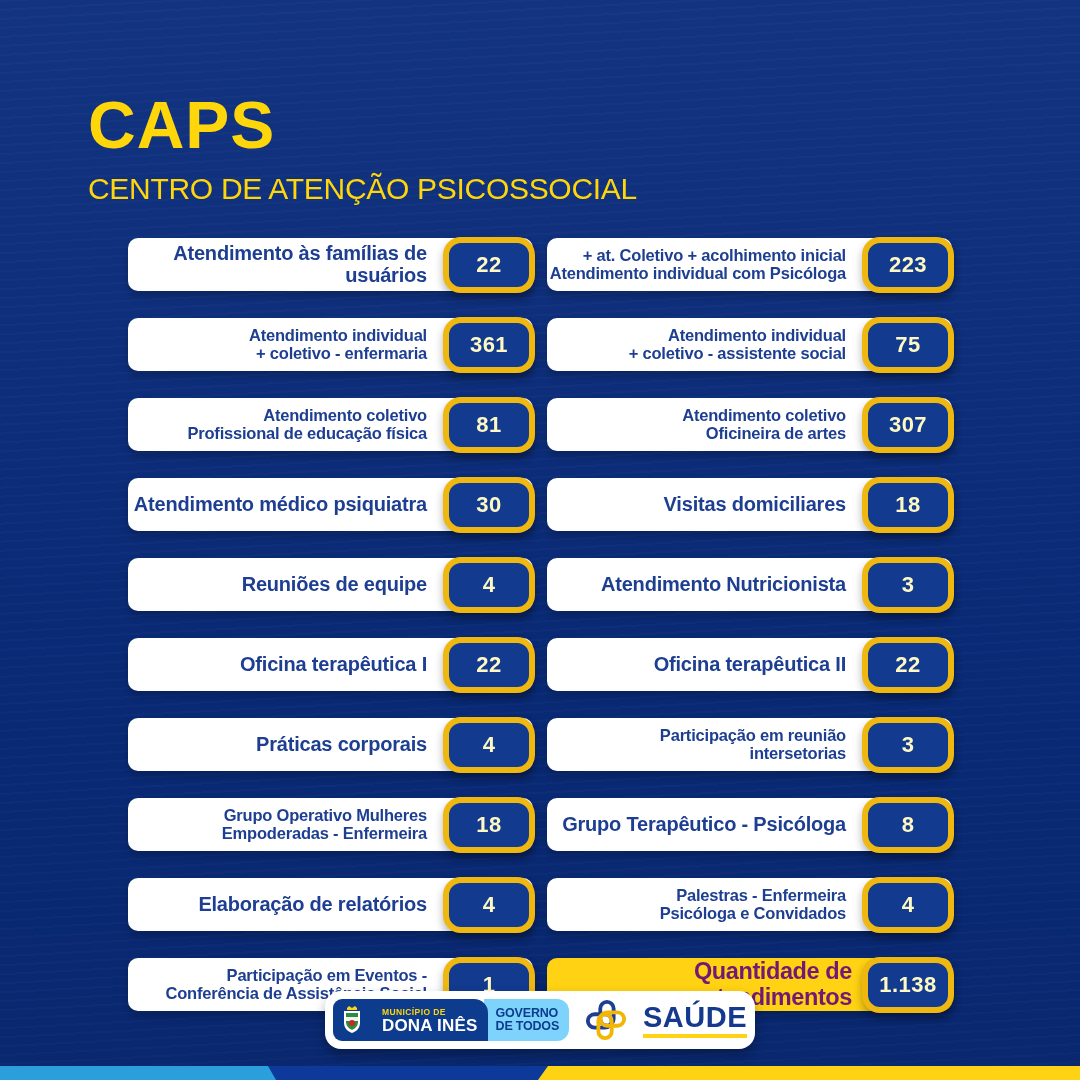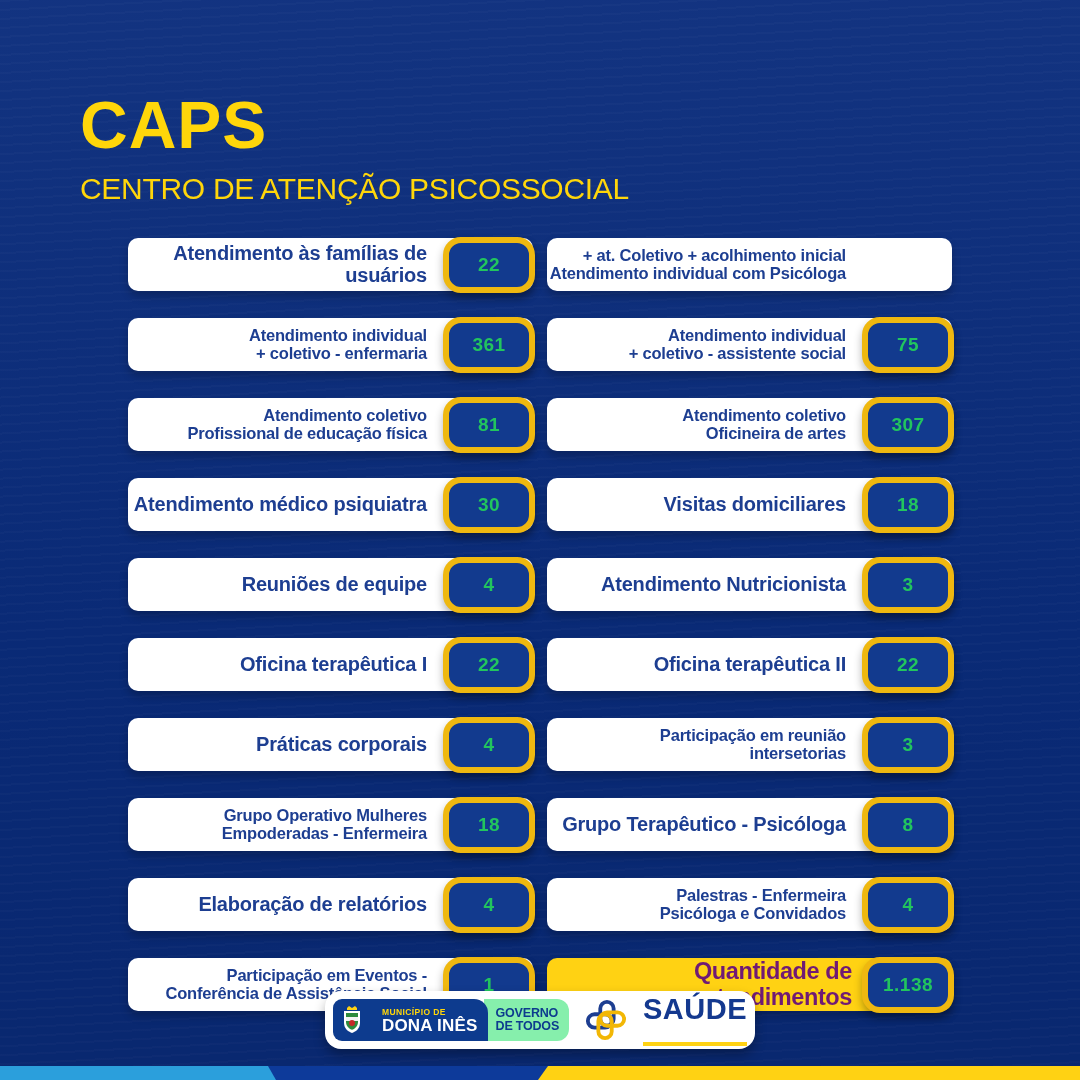--- a/index.html
+++ b/index.html
@@ -5,21 +5,21 @@
   * { margin:0; padding:0; box-sizing:border-box; }
   html,body { width:1080px; height:1080px; }
   body { font-family:"Liberation Sans", sans-serif; }
   .page {
     position:relative; width:1080px; height:1080px; overflow:hidden;
     background-color:#0a2c7c;
     background-image:
       linear-gradient(180deg, rgba(255,255,255,0.035) 0%, rgba(0,0,0,0.05) 60%, rgba(0,0,0,0.1) 100%),
       repeating-linear-gradient(177deg, rgba(255,255,255,0.02) 0 2px, rgba(0,0,0,0.0) 2px 9px);
   }
-  .header { position:absolute; left:80px; top:92px; }
+  .header { position:absolute; left:88px; top:92px; }
   .title { color:#ffd60a; font-size:66px; font-weight:800; letter-spacing:1px; line-height:1; }
   .subtitle { color:#ffd60a; font-size:30px; font-weight:400; letter-spacing:-0.3px; margin-top:14px; }
 
   .grid {
     position:absolute; left:128px; top:238px; width:824px;
     display:grid; grid-template-columns:1fr 1fr; column-gap:14px; row-gap:27px;
   }
   .cell { position:relative; height:53px; }
   .bar {
     position:absolute; inset:0; background:#ffffff; border-radius:10px;
@@ -28,47 +28,47 @@
   }
   .label { color:#1d3e91; font-weight:700; font-size:20px; text-align:right; line-height:1.08; letter-spacing:-0.2px; }
   .label.two-line { font-size:16.5px; }
   .badge {
     position:absolute; right:-2px; top:50%; transform:translateY(-50%);
     width:92px; height:56px; background:#123a8e;
     border:6px solid #efb810; border-radius:18px;
     display:flex; align-items:center; justify-content:center;
     box-shadow:0 5px 9px rgba(0,0,0,0.3);
   }
-  .badge span { color:#22c55e; font-weight:800; font-size:19px; letter-spacing:0.5px; }
+  .badge span { color:#fef9c3; font-weight:800; font-size:22px; letter-spacing:0.5px; }
   .cell.highlight .bar { background:#ffd213; justify-content:flex-start; padding-left:13px; padding-right:100px; }
   .cell.highlight .label { color:#701a75; font-size:23.5px; letter-spacing:-0.4px; }
 
   .footer {
     position:absolute; left:50%; top:991px; transform:translateX(-50%);
     width:430px; height:58px; background:#ffffff; border-radius:16px;
     display:flex; align-items:center; justify-content:center; gap:16px;
     box-shadow:0 6px 12px rgba(0,0,0,0.3);
   }
   .logo-lockup { display:flex; height:42px; }
   .logo-blue {
     background:#0d3b8e; border-radius:9px 14px 0 9px;
     display:flex; align-items:center; gap:19px; padding:0 10px 0 8px; z-index:1;
   }
   .logo-text { display:flex; flex-direction:column; justify-content:center; }
   .logo-small { color:#ffd60a; font-size:8.5px; font-weight:700; letter-spacing:0.4px; }
   .logo-big { color:#ffffff; font-size:17px; font-weight:800; letter-spacing:0.2px; line-height:1; }
   .logo-yellow {
-    background:#86efac; border-radius:0 12px 12px 0; margin-left:-4px;
+    background:#7dd3fc; border-radius:0 12px 12px 0; margin-left:-4px;
     display:flex; flex-direction:column; justify-content:center; padding:0 10px 0 12px;
   }
   .gov-line { color:#0d3b8e; font-size:12.5px; font-weight:800; line-height:1.05; letter-spacing:-0.2px; }
   .cross-wrap { display:flex; align-items:center; }
   .saude {
     color:#14398f; font-size:29px; font-weight:800; letter-spacing:0.5px;
-    border-bottom:4px solid #ffd213; padding-bottom:18px; line-height:1;
+    border-bottom:4px solid #ffd213; padding-bottom:2px; line-height:1;
   }
   .bottom-strip { position:absolute; left:0; bottom:0; width:1080px; height:14px; }
 </style>
 </head>
 <body>
 
 <div class="page">
 
   <div class="header">
     <div class="title">CAPS</div>
@@ -85,20 +85,23 @@
         <div class="badge">
           <span>22</span>
         </div>
       </div>
       <div class="cell">
         <div class="bar">
           <div class="label two-line">
             <div>+ at. Coletivo + acolhimento inicial</div>
             <div>Atendimento individual com Psicóloga</div>
           </div>
+        </div>
+        <div class="badge">
+          <span>223</span>
         </div>
       </div>
       <div class="cell">
         <div class="bar">
           <div class="label two-line">
             <div>Atendimento individual</div>
             <div>+ coletivo - enfermaria</div>
           </div>
         </div>
         <div class="badge">

